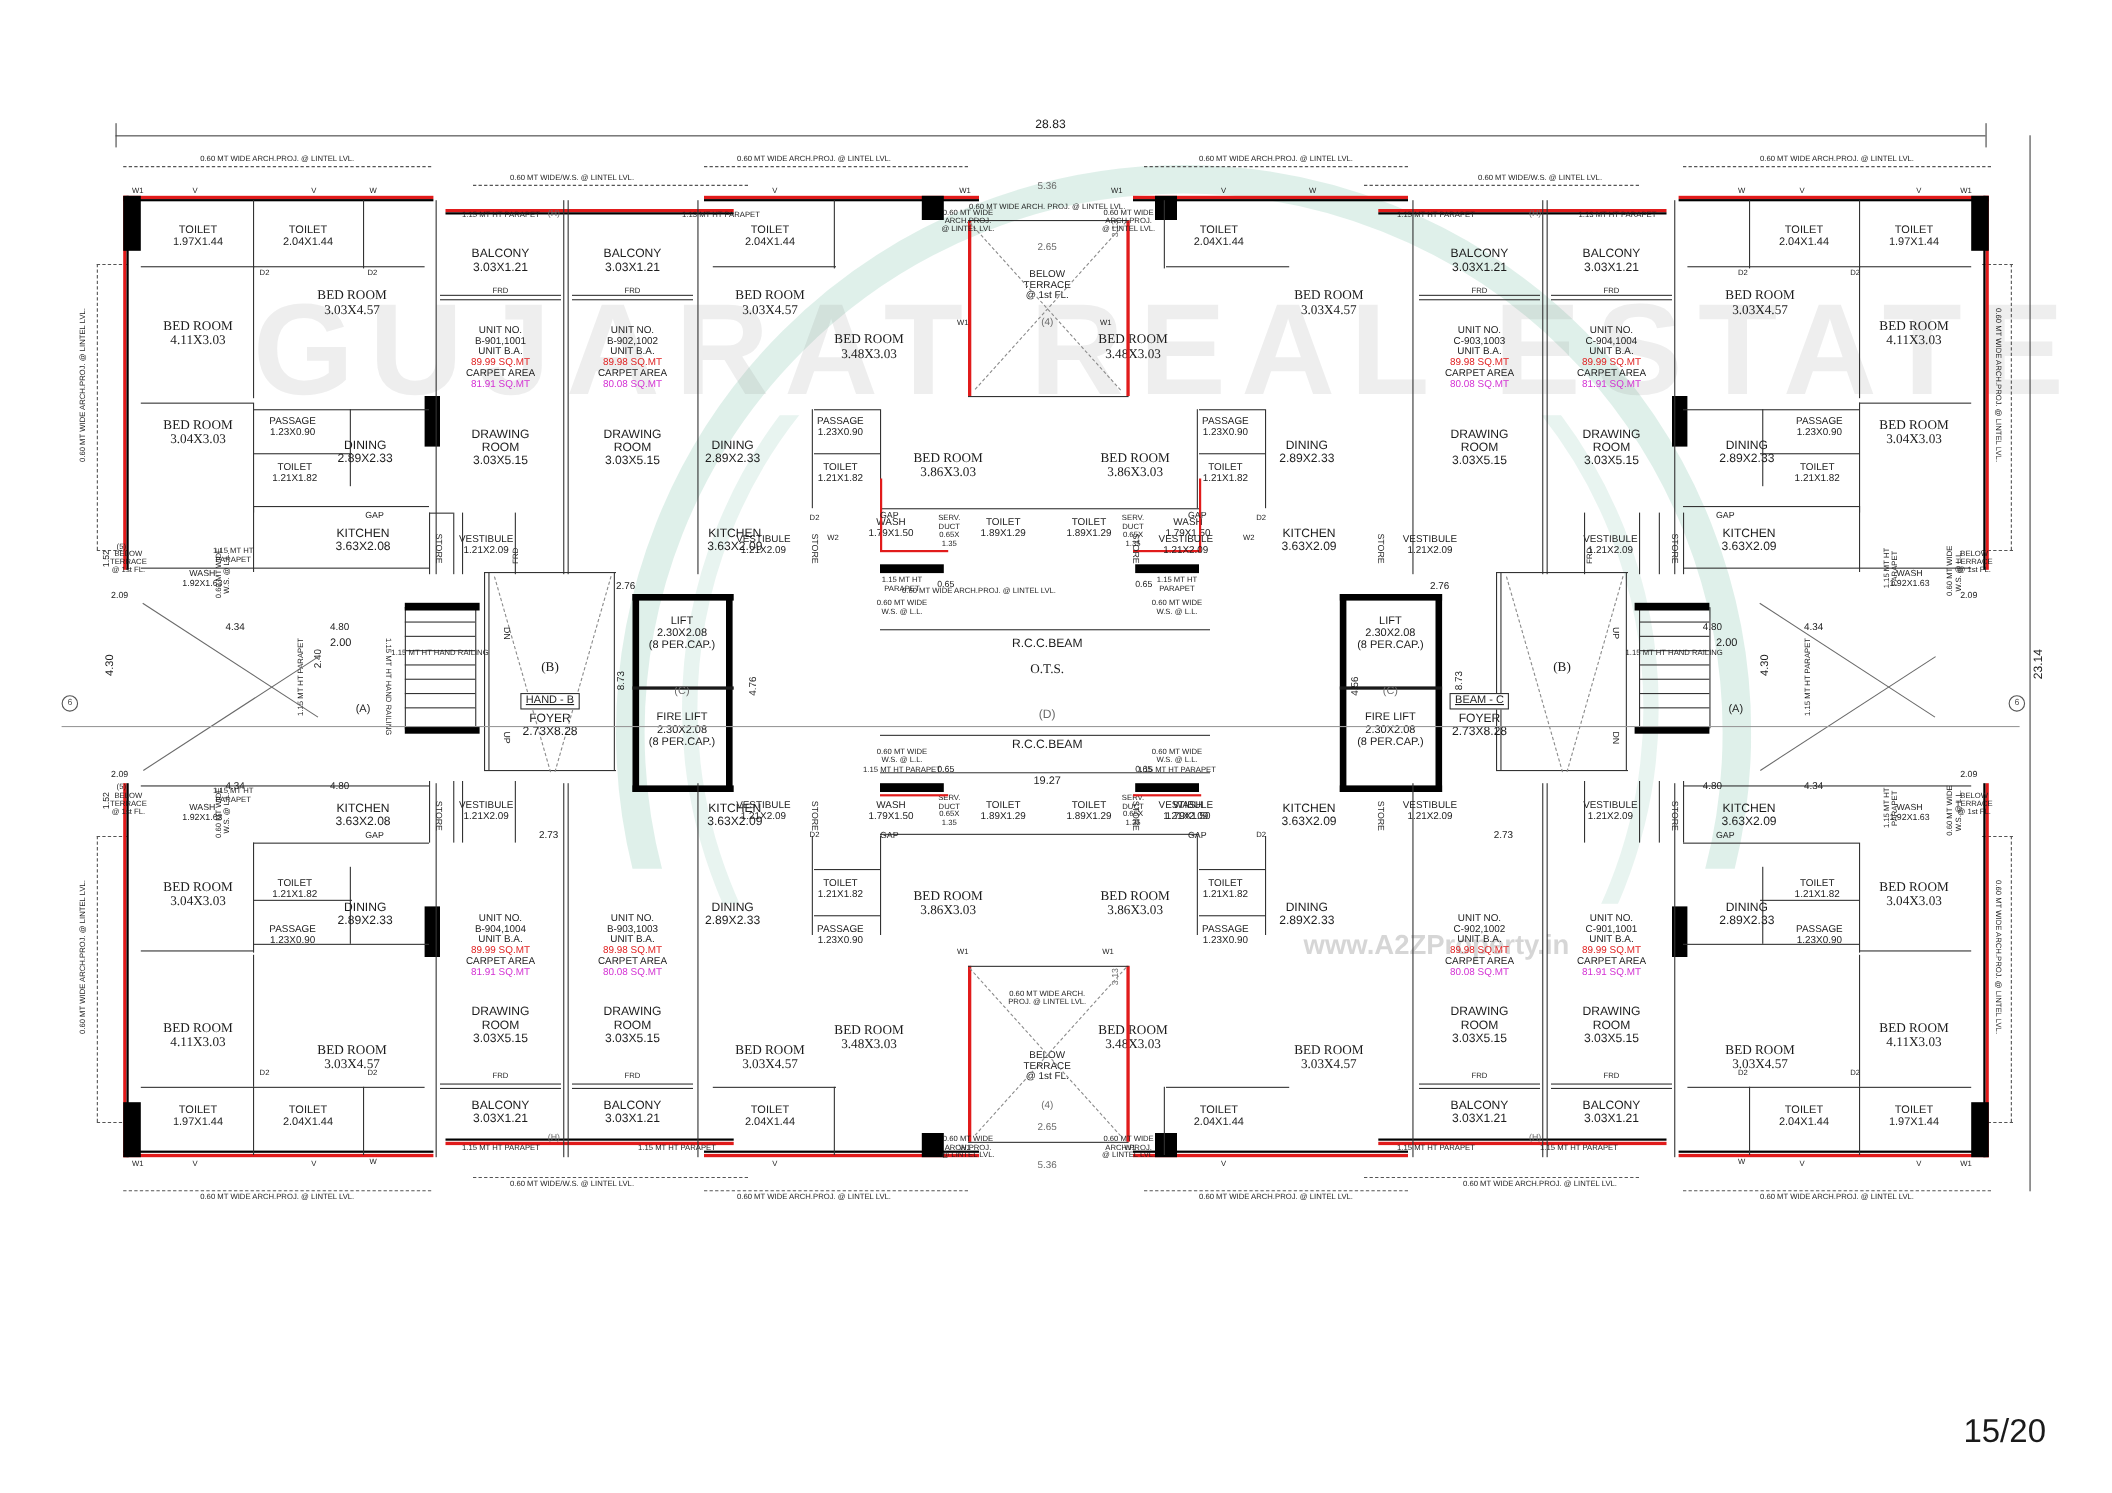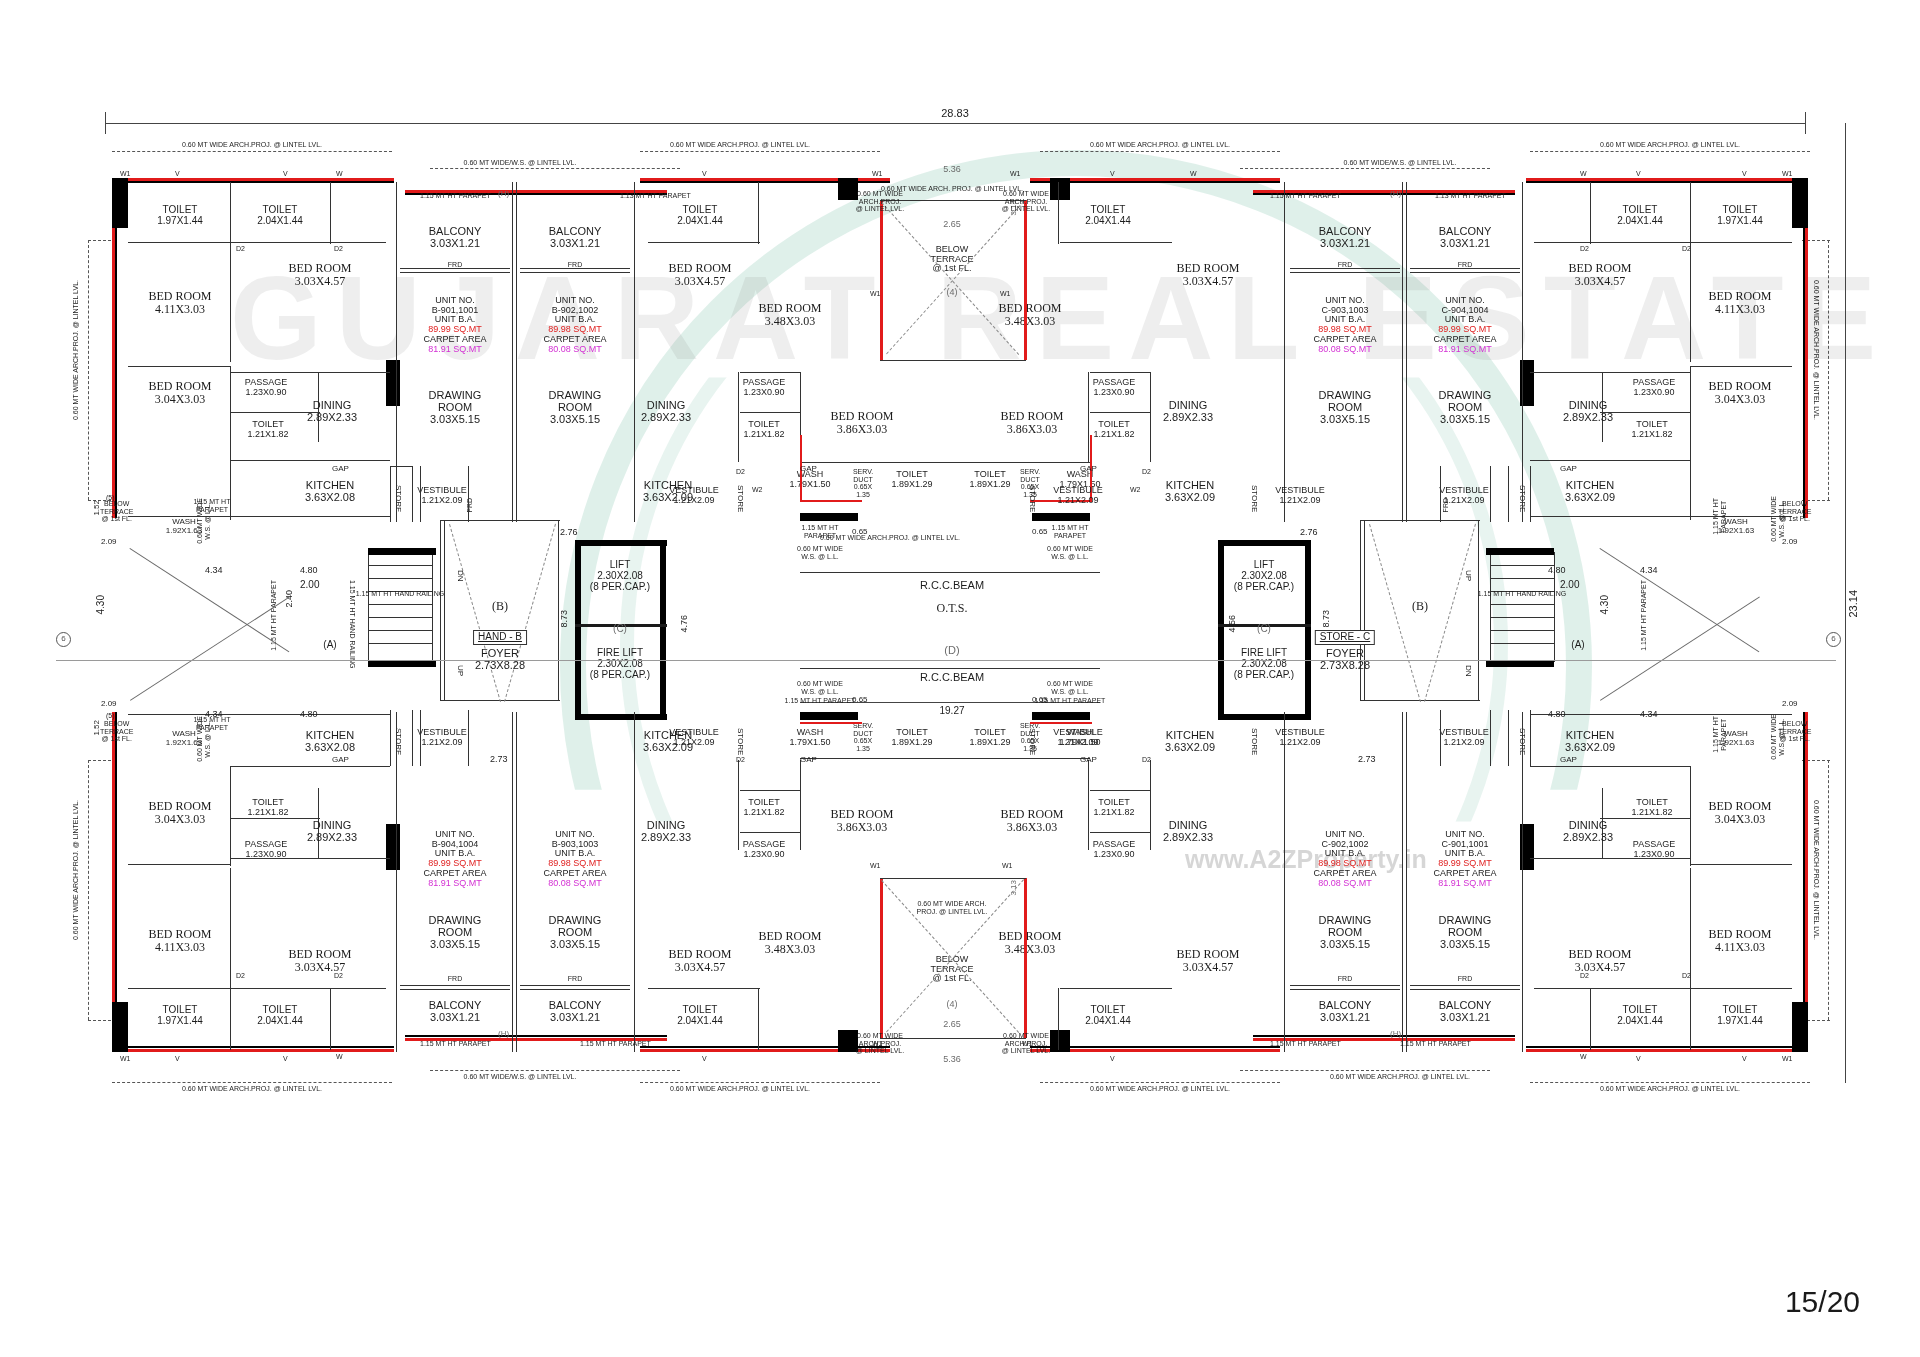--- a/index.html
+++ b/index.html
@@ -399,21 +399,21 @@
   <div class="dimline" style="left:800px;top:702px;width:300px;"></div>
 
   <div class="thin-v" style="left:1360px;top:520px;height:180px;"></div>
   <div class="thin-v" style="left:1364px;top:520px;height:180px;"></div>
   <div class="thin-v" style="left:1478px;top:520px;height:180px;"></div>
   <div class="thin-h" style="left:1360px;top:520px;width:120px;"></div>
   <div class="thin-h" style="left:1360px;top:700px;width:120px;"></div>
   <div class="diag" style="left:1370px;top:524px;width:185px;transform:rotate(74deg);"></div>
   <div class="diag" style="left:1476px;top:524px;width:185px;transform:rotate(106deg);"></div>
   <div class="lbl t12 c" style="left:1420px;top:600px;">(B)</div>
-  <div class="lbl t10 ul c" style="left:1345px;top:630px;border:1px solid #333;padding:1px 4px;background:#fff;">STORE - C</div>
+  <div class="lbl t10 ul c" style="left:1345px;top:630px;border:1px solid #333;padding:1px 4px;background:#fff;">BEAM - C</div>
   <div class="lbl t11 c" style="left:1345px;top:648px;">FOYER<br>2.73X8.28</div>
 
   <div class="wt" style="left:1218px;top:540px;width:6px;height:180px;"></div>
   <div class="wt" style="left:1305px;top:540px;width:6px;height:180px;"></div>
   <div class="wt" style="left:1218px;top:540px;width:93px;height:6px;"></div>
   <div class="wt" style="left:1218px;top:714px;width:93px;height:6px;"></div>
   <div class="wl" style="left:1218px;top:624px;width:93px;height:3px;"></div>
   <div class="lbl t10 c" style="left:1264px;top:560px;">LIFT<br>2.30X2.08<br>(8 PER.CAP.)</div>
   <div class="lbl t10 c" style="left:1264px;top:648px;">FIRE LIFT<br>2.30X2.08<br>(8 PER.CAP.)</div>
   <div class="lbl t10 grey c" style="left:1264px;top:624px;">(C)</div>

